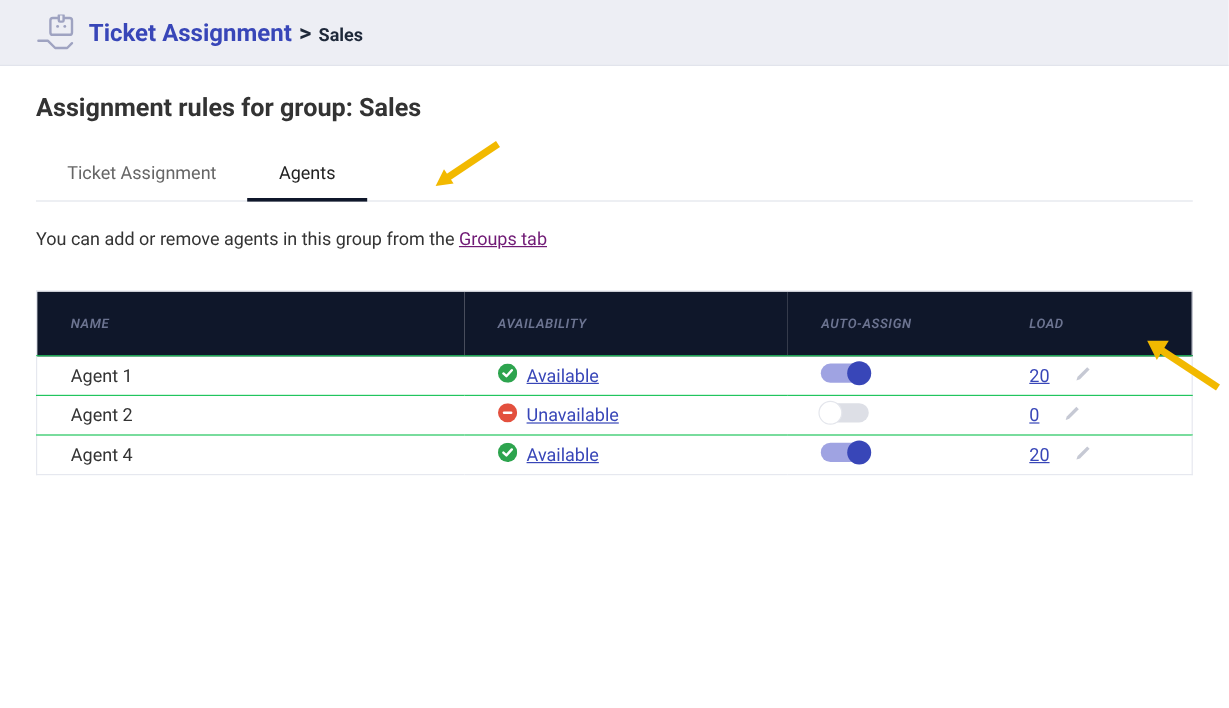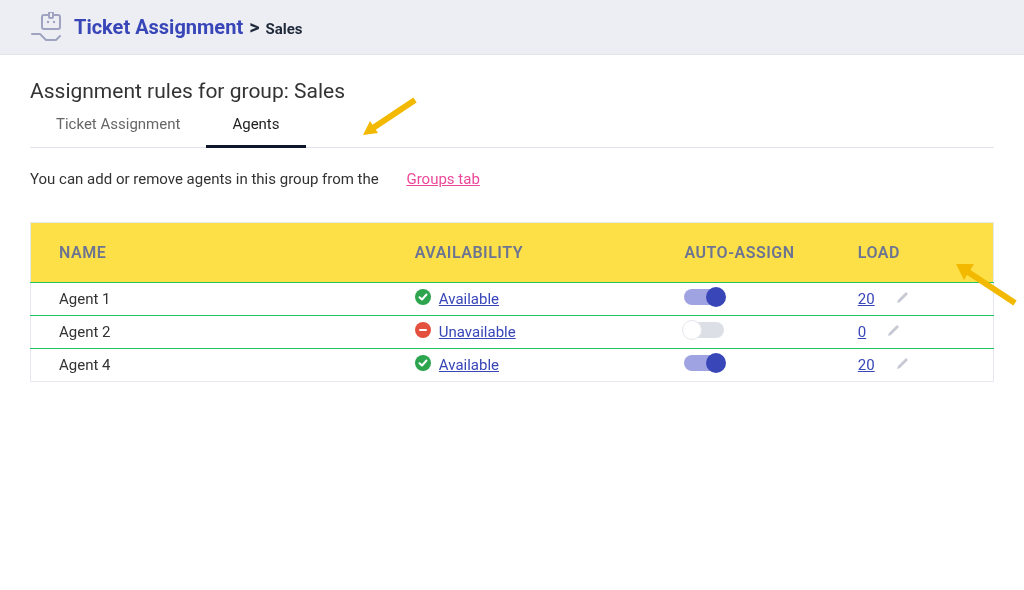--- a/index.html
+++ b/index.html
@@ -4,33 +4,33 @@
   <style>
     * { margin: 0; padding: 0; box-sizing: border-box; }
     body { font-family: -apple-system, BlinkMacSystemFont, "Segoe UI", Roboto, Arial, sans-serif; background: #fff; width: 1024px; height: 590px; overflow: hidden; }
     .header-bar { background: #edeef4; padding: 12px 30px; display: flex; align-items: center; gap: 10px; border-bottom: 1px solid #e2e4ec; }
     .header-icon { display: inline-flex; }
     .header-title { display: flex; align-items: baseline; gap: 6px; }
     .header-link { color: #3846b8; font-size: 20px; font-weight: 700; }
     .header-sep { color: #1e2839; font-size: 20px; font-weight: 700; }
     .header-current { color: #1e2839; font-size: 15px; font-weight: 700; }
     .content { padding: 24px 30px; }
-    .page-heading { color: #333; font-size: 21px; font-weight: 400; }
+    .page-heading { color: #333; font-size: 21px; font-weight: 700; margin-bottom: 20px; }
     .tabs { display: flex; position: relative; border-bottom: 1px solid #e2e4ec; }
     .tab { padding: 12px 26px; color: #666; font-size: 15px; cursor: pointer; }
     .tab.active { color: #222; border-bottom: 3px solid #0f172a; margin-bottom: -1px; }
     .arrow-annotation { position: absolute; pointer-events: none; }
     .arrow-tabs { left: 330px; top: -8px; }
     .helper-text { margin: 22px 0 34px 0; color: #333; font-size: 15px; }
-    .helper-text a { color: #ec4899; text-decoration: underline; margin-left: 24px; }
+    .helper-text a { color: #701a75; text-decoration: underline; }
     .configure-row { display: flex; justify-content: flex-end; margin-bottom: 10px; }
     .configure-link { color: #3846b8; text-decoration: underline; font-size: 15px; cursor: pointer; }
     .table-wrap { position: relative; }
     .table { width: 100%; border: 1px solid #e6e8ef; border-collapse: collapse; }
-    .table thead th { background: #fde047; color: #6c7491; font-size: 16px; font-weight: 600; letter-spacing: 0.5px; text-align: left; padding: 20px 28px; }
+    .table thead th { background: #0f172a; color: #6c7491; font-size: 11px; font-weight: 600; letter-spacing: 0.5px; text-align: left; padding: 20px 28px; font-style: italic; }
     .table tbody td { border-top: 1px solid #22c55e; padding: 6px 28px; font-size: 15px; color: #333; vertical-align: middle; }
     .col-name { width: 37%; }
     .col-avail { width: 28%; }
     .col-auto { width: 18%; }
     .col-load { width: 17%; }
     .status { display: flex; align-items: center; gap: 8px; }
     .status-icon { width: 16px; height: 16px; flex: 0 0 auto; }
     .status-link { color: #3846b8; text-decoration: underline; cursor: pointer; }
     .toggle { position: relative; width: 40px; height: 16px; border-radius: 10px; display: inline-block; cursor: pointer; }
     .toggle .knob { position: absolute; width: 20px; height: 20px; border-radius: 50%; top: -2px; }

